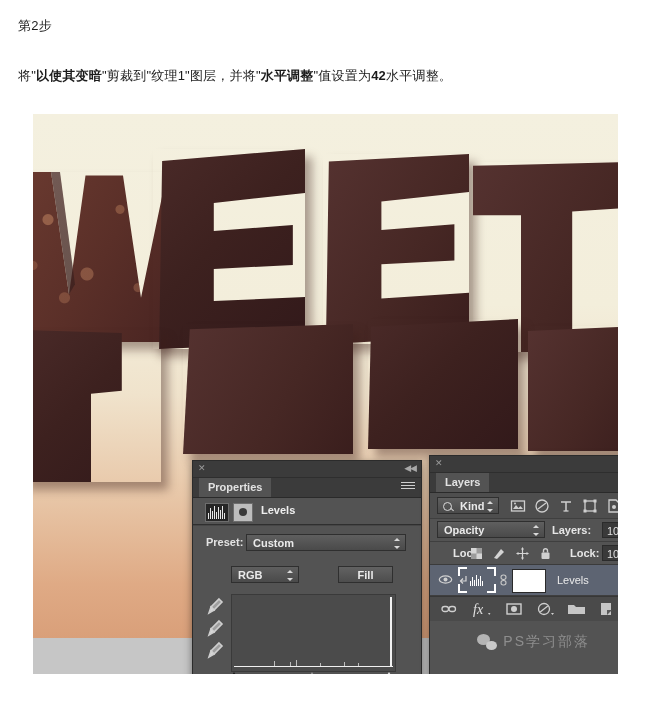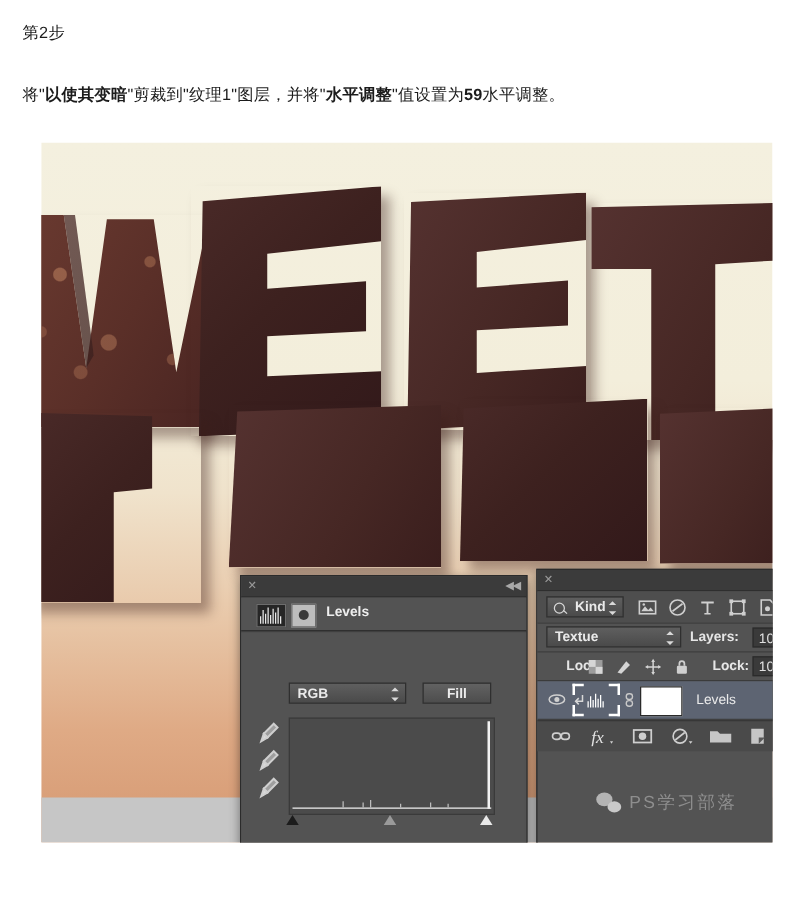--- a/index.html
+++ b/index.html
@@ -127,21 +127,21 @@
     background:#3a3a3a;
   }
   #props .levels-title{
     position:absolute;left:68px;top:6px;font-weight:bold;font-size:11px;color:#efefef;
   }
   #props-body{position:relative;height:290px;background:#535353;}
   #preset-row{position:absolute;left:0;top:8px;width:100%;height:20px;}
   #preset-row .lbl{position:absolute;left:13px;top:2px;font-weight:bold;color:#e3e3e3;}
   #preset-sel{position:absolute;left:53px;top:0;width:160px;}
   #chan-row{position:absolute;left:0;top:40px;width:100%;height:20px;}
-  #chan-sel{position:absolute;left:38px;top:0;width:94px;}
+  #chan-sel{position:absolute;left:38px;top:0;width:68px;}
   #auto-btn{position:absolute;left:145px;top:0;width:55px;}
   #eyedroppers{position:absolute;left:12px;top:70px;width:22px;}
   .dropper{width:20px;height:22px;position:relative;}
   #histo{
     position:absolute;left:38px;top:68px;width:163px;height:76px;
     background:#4b4b4b;border:1px solid #3a3a3a;
   }
   #histo .curve{
     position:absolute;left:2px;right:2px;bottom:4px;height:1px;background:#f0f0f0;
   }
@@ -188,21 +188,21 @@
     color:#8e8e8e;font-size:14px;letter-spacing:2px;
   }
   #wechat-icon{width:20px;height:16px;position:relative;}
   #wechat-icon .b1{position:absolute;left:0;top:0;width:13px;height:11px;border-radius:50%;background:#b4b4b4;}
   #wechat-icon .b2{position:absolute;right:0;bottom:0;width:11px;height:9px;border-radius:50%;background:#c9c9c9;}
 </style>
 </head>
 <body>
 
 <div id="step-title">第2步</div>
-<div id="step-body"><span>将"</span><b>以使其变暗</b><span>"剪裁到"纹理1"图层，并将"</span><b>水平调整</b><span>"值设置为</span><b>59</b><span>水平调整。</span></div>
+<div id="step-body"><span>将"</span><b>以使其变暗</b><span>"剪裁到"纹理1"图层，并将"</span><b>水平调整</b><span>"值设置为</span><b>42</b><span>水平调整。</span></div>
 
 <div id="shot">
   <div id="photo">
 
     <div class="ltr shadow" style="left:-18px;top:58px;width:150px;height:170px;">
       <div class="face choc-light" style="clip-path:polygon(0% 0%,24% 0%,36% 72%,47% 2%,72% 2%,84% 74%,100% 6%,100% 100%,0% 100%);"></div>
       <div class="face choc-dark" style="clip-path:polygon(24% 0%,30% 0%,40% 66%,36% 72%);opacity:.75;"></div>
     </div>
     <div class="ltr shadow" style="left:120px;top:35px;width:152px;height:200px;">
       <div class="face choc-dark" style="clip-path:polygon(6% 6%,100% 0%,100% 22%,40% 27%,40% 41%,92% 38%,92% 58%,40% 60%,40% 76%,100% 74%,100% 97%,4% 100%);"></div>
@@ -225,20 +225,28 @@
     <div class="ltr shadow" style="left:495px;top:212px;width:110px;height:125px;">
       <div class="face choc-mid" style="clip-path:polygon(0% 4%,100% 0%,100% 100%,0% 100%);"></div>
     </div>
     <div id="gray-strip"></div>
   </div>
 
   <div class="ps-panel" id="props">
     <div class="ps-tabstrip">
       <span class="x">✕</span>
       <span class="collapse">◀◀</span>
+    </div>
+    <div class="ps-tabrow">
+      <div class="ps-tab">Properties</div>
+      <div class="ps-menu">
+          <i></i>
+          <i></i>
+          <i></i>
+        </div>
     </div>
 
     <div id="props-head">
       <div class="levels-ico">
         <b style="left:2px;height:6px;"></b>
           <b style="left:4px;height:11px;"></b>
         <b style="left:6px;height:8px;"></b>
           <b style="left:8px;height:13px;"></b>
         <b style="left:10px;height:7px;"></b>
           <b style="left:12px;height:12px;"></b>
@@ -247,20 +255,27 @@
         <b style="left:18px;height:6px;"></b>
       </div>
       <div class="mask-ico">
           <s></s>
         </div>
       <div class="levels-title">Levels</div>
     </div>
     <div class="divider"></div>
 
     <div id="props-body">
+      <div id="preset-row">
+        <span class="lbl">Preset:</span>
+        <span class="select" id="preset-sel">
+          <span>Custom</span>
+          <span class="arr"></span>
+        </span>
+      </div>
 
       <div id="chan-row">
         <span class="select" id="chan-sel">
           <span>RGB</span>
           <span class="arr"></span>
         </span>
         <span class="btn" id="auto-btn">Fill</span>
       </div>
 
       <div id="eyedroppers">
@@ -309,20 +324,24 @@
 
     </div>
 
   </div>
 
   <div class="ps-panel" id="layers">
     <div class="ps-tabstrip">
       <span class="x">✕</span>
 
     </div>
+    <div class="ps-tabrow">
+      <div class="ps-tab">Layers</div>
+
+    </div>
 
     <div id="layers-body">
       <div id="filter-row">
         <span class="select" id="kind-sel">
           <span class="magn"></span>
           <span>Kind</span>
           <span class="arr"></span>
         </span>
         <span class="filter-ico" style="left:80px;">
           <svg width="16" height="16" viewBox="0 0 16 16">
@@ -351,21 +370,21 @@
         <span class="filter-ico" style="left:176px;">
           <svg width="16" height="16" viewBox="0 0 16 16">
               <path d="M3 2 H10 L13 5 V14 H3 Z" fill="none" stroke="#cfcfcf" stroke-width="1.3"></path>
           <circle cx="8" cy="9" r="2" fill="#cfcfcf"></circle>
             </svg></span>
 
       </div>
 
       <div id="blend-row">
         <span class="select" id="blend-sel">
-          <span>Textue</span>
+          <span>Opacity</span>
           <span class="arr"></span>
         </span>
         <span class="oplbl">Layers:</span>
         <span class="field" id="op-field">100%</span>
 
       </div>
 
       <div id="lock-row">
         <span class="lk">Lock:</span>
         <span class="lock-ico" style="left:39px;">

